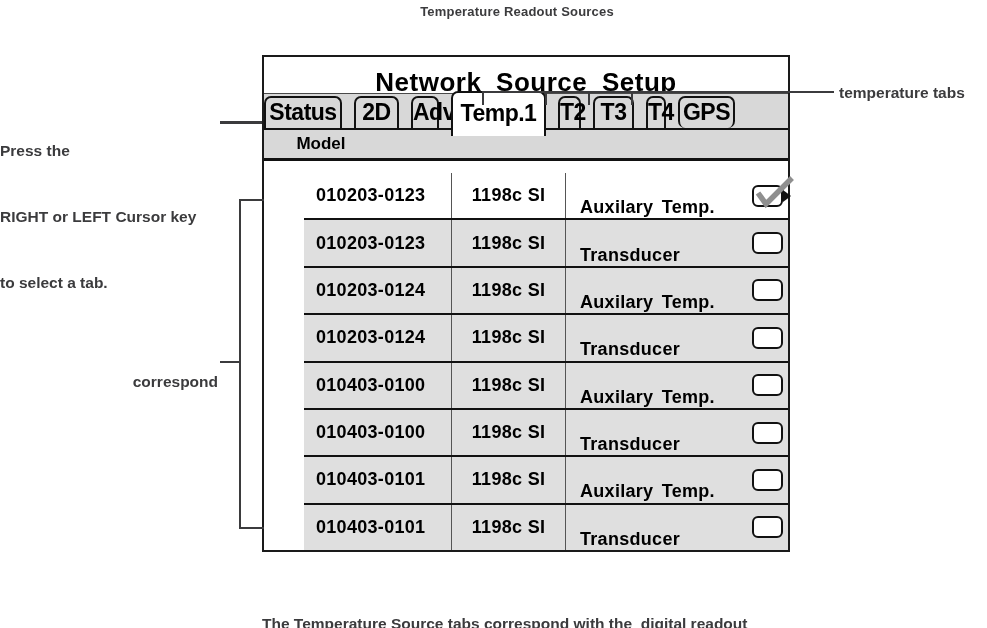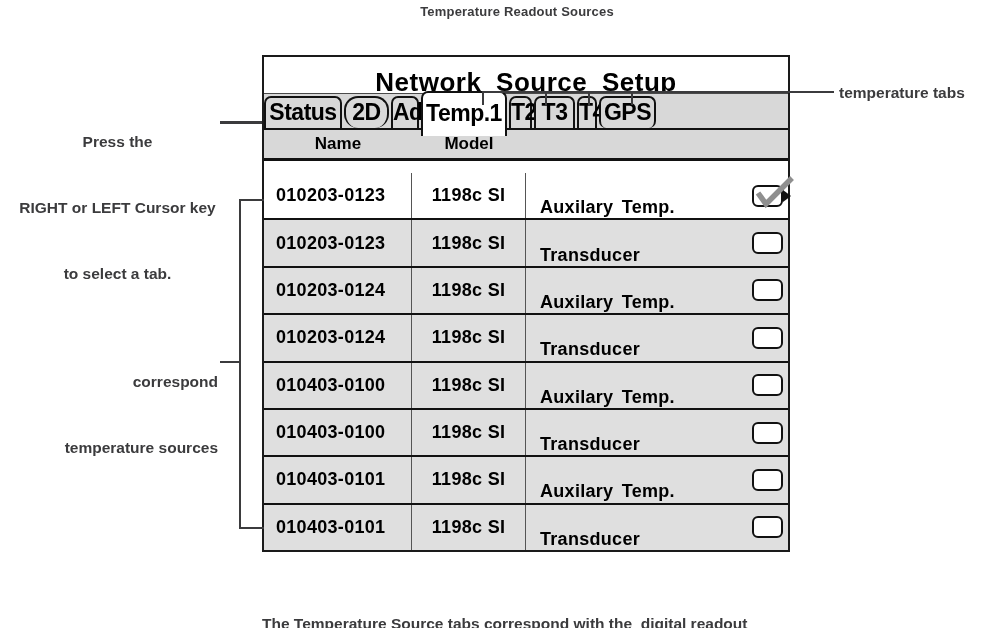--- a/index.html
+++ b/index.html
@@ -10,21 +10,21 @@
   }
   
   .heading {
     position:absolute; left:47px; top:4px; width:940px; text-align:center;
     font-size:13px; font-weight:bold; color:#3b3b3d; letter-spacing:0.2px;
   }
   .note {
     position:absolute; font-weight:bold; color:#3b3b3d; font-size:15.5px;
     line-height:22px; white-space:pre;
   }
-  .note-left { left:0; top:87px; width:219px; text-align:center;margin-left:8px; }
+  .note-left { left:0; top:96px; width:219px; text-align:left; }
   .note-avail { left:0; top:327px; width:218px; text-align:right; }
   .note-tabs { left:839px; top:82px;text-align:right; }
   .caption { position:absolute; left:262px; top:571px; font-weight:bold;
     color:#3b3b3d; font-size:15.5px; line-height:21px; white-space:pre; }
   
   .line { position:absolute; background:#3b3b3d; z-index:7; }
   .conn-left   { left:220px; top:121px; width:42px; height:2.5px; }
   .brk-h       { left:483px; top:91px;  width:351px; height:2px; }
   .brk-t1      { left:482px; top:91px;  width:2px;  height:14px; }
   .brk-t2      { left:545px; top:91px;  width:2px;  height:14px; }
@@ -40,45 +40,45 @@
     border:2px solid #1a1a1a; background:#fff; z-index:2;
   }
   .dlg-title {
     height:36px; line-height:50px; text-align:center;
     font-size:26px; font-weight:bold; color:#000;
     word-spacing:7px; letter-spacing:0.5px;
   }
   .tabstrip {
     position:relative; height:37px; background:#d8d8d8;
     border-top:1px solid #4a4a4a; border-bottom:2px solid #111;
-    display:flex; align-items:flex-end; gap:2px; overflow:visible;
+    display:flex; align-items:flex-end; gap:12px; overflow:visible;
   }
   .tab {
     border:2.5px solid #111; border-bottom:none; border-radius:7px 7px 0 0;
     background:#d8d8d8; height:32px; font-size:23px; font-weight:bold;
     color:#000; text-align:center; line-height:29px; letter-spacing:-0.5px;
     flex:none; position:relative; z-index:1;
   }
   .tab.selected {
     background:#fff; height:45px; line-height:40px; margin-bottom:-8px;
     z-index:5; border-bottom:none;
   }
-  .t-status{width:78px;} .t-2d{width:45px;border-radius:14px;} .t-adv{width:28px;}
-  .t-temp1{width:86px;} .t-t2{width:23px;} .t-t3{width:41px;}
+  .t-status{width:78px;} .t-2d{width:45px;} .t-adv{width:28px;}
+  .t-temp1{width:95px;} .t-t2{width:23px;} .t-t3{width:41px;}
   .t-t4{width:20px;} .t-gps{width:57px;border-radius:7px;}
   .hdr {
     display:flex; align-items:center; height:31px; background:#d8d8d8;
     border-bottom:3px solid #111; font-size:17px; font-weight:bold; color:#000;
     position:relative; z-index:2;
   }
   .hdr .h-name  { width:148px; text-align:center; }
   .hdr .h-model { width:114px; text-align:center; }
   .hdr .h-source{ flex:1; padding-left:16px; }
   .rows { position:absolute; left:0; right:0; top:116px; bottom:0;
-    display:flex; flex-direction:column; }
+    display:flex; flex-direction:column;padding-left:40px; }
   .row {
     flex:1; display:flex; align-items:stretch; background:#dfdfdf;
     position:relative; font-size:18px; font-weight:bold; color:#000;
     letter-spacing:0.3px;
   }
   .row + .row { border-top:2px solid #111; }
   .row.selected { background:#fff; }
   .cell { display:flex; align-items:center; }
   .c-name  { width:148px; border-right:1.5px solid #555; padding-left:12px; }
   .c-model { width:114px; border-right:1.5px solid #555; justify-content:center; }
@@ -112,21 +112,20 @@
 
   <div class="note note-tabs">temperature tabs</div>
   <div class="line brk-h"></div>
   <div class="line brk-t1"></div>
   <div class="line brk-t2"></div>
   <div class="line brk-t3"></div>
   <div class="line brk-t4"></div>
 
   <div class="note note-avail">
     <div>correspond</div>
-    <div>temperature sources</div>
   </div>
   <div class="line avs-v"></div>
   <div class="line avs-top"></div>
   <div class="line avs-bot"></div>
   <div class="line avs-mid"></div>
 
   <div class="caption">
     <div>The Temperature Source tabs correspond with the  digital readout</div>
     
   </div>
@@ -139,21 +138,20 @@
       <div class="tab t-2d">2D</div>
       <div class="tab t-adv">Adv.</div>
       <div class="tab t-temp1 selected">Temp.1</div>
       <div class="tab t-t2">T2</div>
       <div class="tab t-t3">T3</div>
       <div class="tab t-t4">T4</div>
       <div class="tab t-gps">GPS</div>
     </div>
 
     <div class="hdr">
-      <div class="h-name">Name</div>
       <div class="h-model">Model</div>
     </div>
 
     <div class="rows">
 
       <div class="row selected">
         <div class="cell c-name">010203-0123</div>
         <div class="cell c-model">1198c SI</div>
         <div class="cell c-source">Auxilary Temp.</div>
         <div class="cb">

